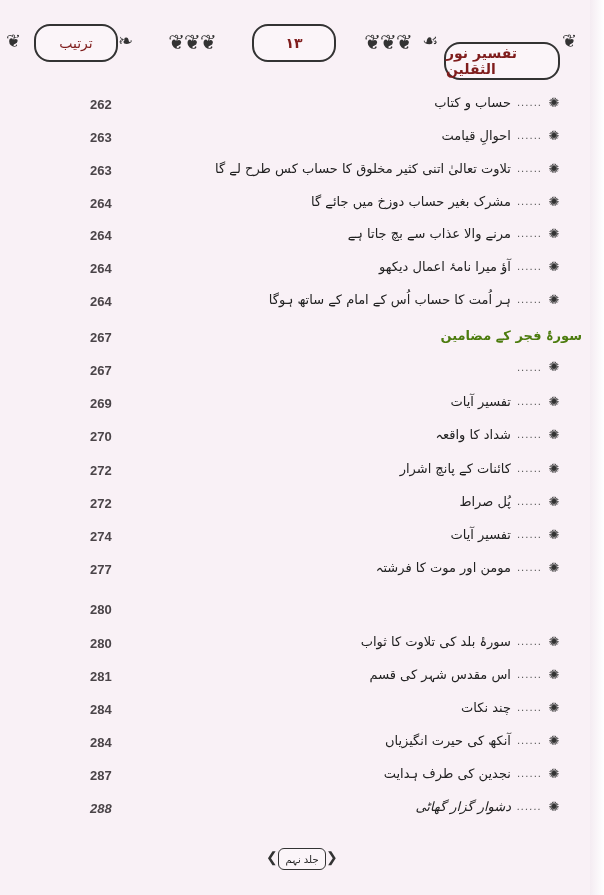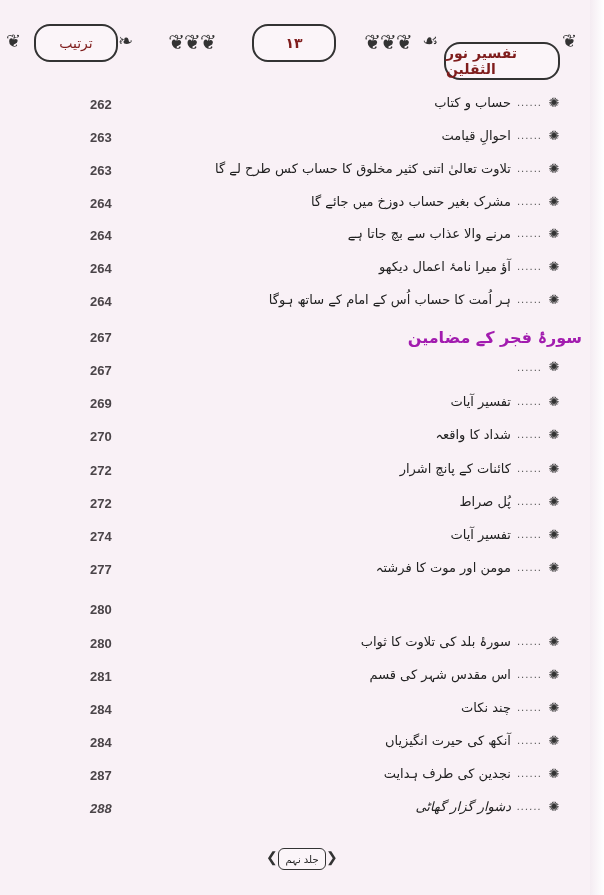--- a/index.html
+++ b/index.html
@@ -52,21 +52,21 @@
       font-family: "DejaVu Sans", sans-serif; font-size: 13px; color: #222;
       white-space: nowrap;
     }
     .bullet {
       display: inline-block; width: 12px; height: 12px; position: relative;
       color: #333; font-size: 13px; line-height: 12px; text-align: center;
     }
     .dots { color: #555; font-size: 10px; letter-spacing: 1px; }
     .section-title {
       position: absolute; right: 18px; direction: rtl;
-      font-size: 16px; font-weight: bold; color: #a21caf; white-space: nowrap;
+      font-size: 13px; font-weight: bold; color: #4d7c0f; white-space: nowrap;
     }
     .footer {
       position: absolute; left: 266px; top: 848px; width: 70px; height: 22px;
     }
     .footer .plate {
       position: absolute; left: 12px; top: 0; width: 46px; height: 20px;
       border: 1.5px solid #333; border-radius: 6px; background: #fbf5f9;
       display: flex; align-items: center; justify-content: center;
       font-size: 10px; color: #222;
     }

